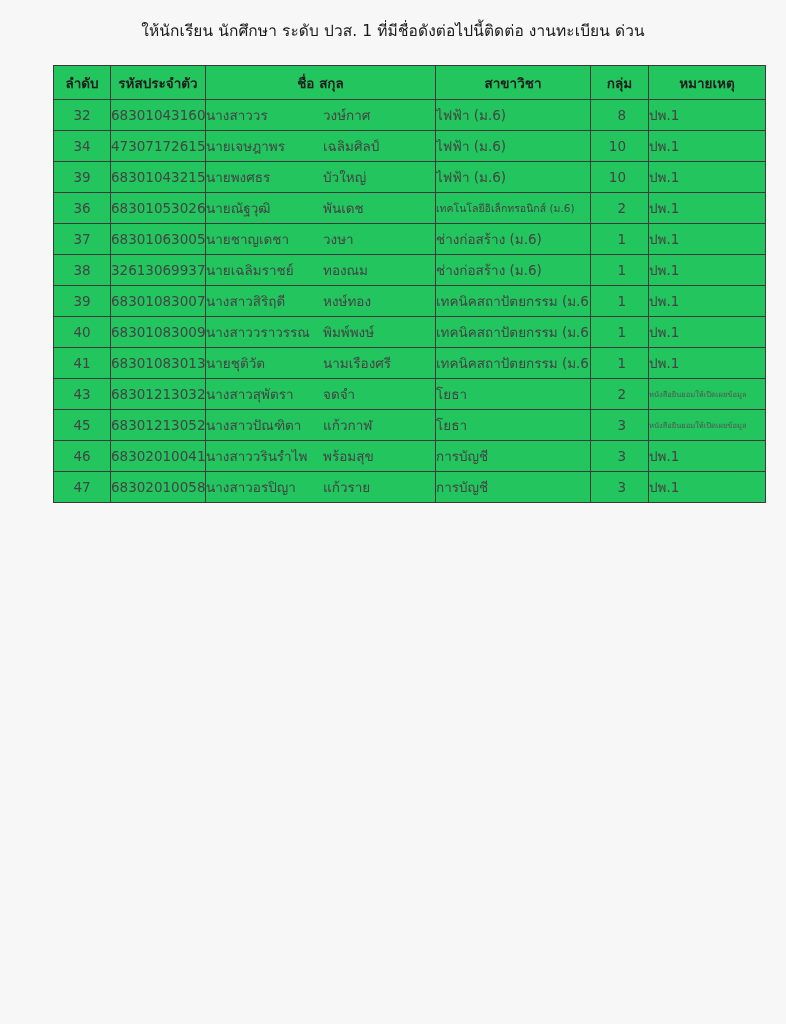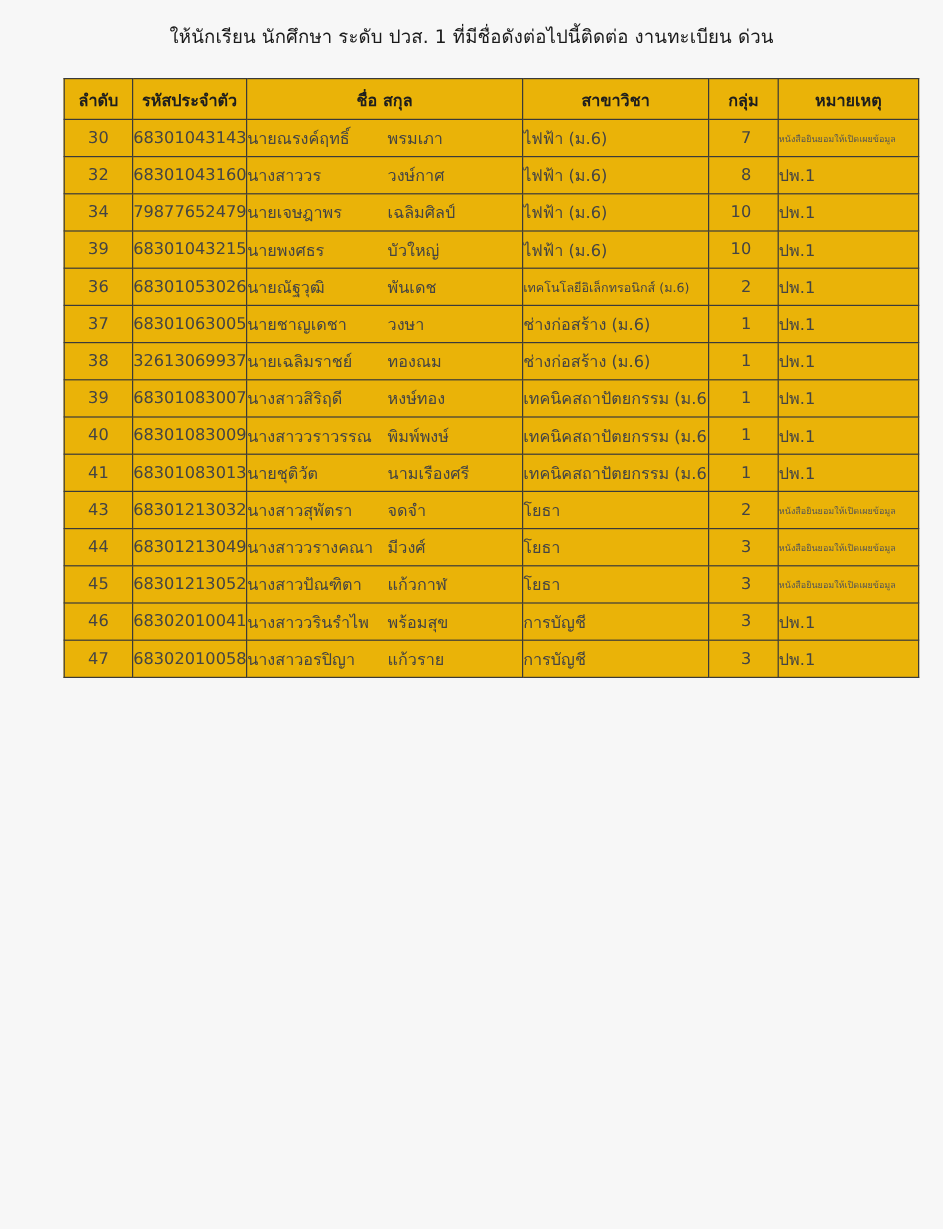--- a/index.html
+++ b/index.html
@@ -18,21 +18,21 @@
     font-size: 15.5px;
     color: #1a1a1a;
     letter-spacing: 0.1px;
   }
   table.roster {
     position: absolute;
     top: 65px; left: 53px;
     width: 712px;
     border-collapse: collapse;
     table-layout: fixed;
-    background: #eab308;
+    background: #22c55e;
   }
   table.roster th, table.roster td {
     border: 1.4px solid #3a3a3a;
     padding: 0;
     height: 30px;
     white-space: nowrap;
     overflow: hidden;
     vertical-align: middle;
   }
   table.roster th {
@@ -72,38 +72,30 @@
       <th>ลำดับ</th>
       <th>รหัสประจำตัว</th>
       <th>ชื่อ สกุล</th>
       <th>สาขาวิชา</th>
       <th>กลุ่ม</th>
       <th>หมายเหตุ</th>
     </tr>
   </thead>
   <tbody id="rows">
       <tr>
-        <td class="c-seq">30</td>
-        <td class="c-id">68301043143</td>
-        <td class="c-name"><span class="first">นายณรงค์ฤทธิ์</span><span class="last">พรมเภา</span></td>
-        <td class="c-major">ไฟฟ้า (ม.6)</td>
-        <td class="c-group">7</td>
-        <td class="c-remark small">หนังสือยินยอมให้เปิดเผยข้อมูล</td>
-      </tr>
-      <tr>
         <td class="c-seq">32</td>
         <td class="c-id">68301043160</td>
         <td class="c-name"><span class="first">นางสาววร</span><span class="last">วงษ์กาศ</span></td>
         <td class="c-major">ไฟฟ้า (ม.6)</td>
         <td class="c-group">8</td>
         <td class="c-remark">ปพ.1</td>
       </tr>
       <tr>
         <td class="c-seq">34</td>
-        <td class="c-id">79877652479</td>
+        <td class="c-id">47307172615</td>
         <td class="c-name"><span class="first">นายเจษฎาพร</span><span class="last">เฉลิมศิลป์</span></td>
         <td class="c-major">ไฟฟ้า (ม.6)</td>
         <td class="c-group">10</td>
         <td class="c-remark">ปพ.1</td>
       </tr>
       <tr>
         <td class="c-seq">39</td>
         <td class="c-id">68301043215</td>
         <td class="c-name"><span class="first">นายพงศธร</span><span class="last">บัวใหญ่</span></td>
         <td class="c-major">ไฟฟ้า (ม.6)</td>
@@ -160,28 +152,20 @@
       </tr>
       <tr>
         <td class="c-seq">43</td>
         <td class="c-id">68301213032</td>
         <td class="c-name"><span class="first">นางสาวสุพัตรา</span><span class="last">จดจำ</span></td>
         <td class="c-major">โยธา</td>
         <td class="c-group">2</td>
         <td class="c-remark small">หนังสือยินยอมให้เปิดเผยข้อมูล</td>
       </tr>
       <tr>
-        <td class="c-seq">44</td>
-        <td class="c-id">68301213049</td>
-        <td class="c-name"><span class="first">นางสาววรางคณา</span><span class="last">มีวงศ์</span></td>
-        <td class="c-major">โยธา</td>
-        <td class="c-group">3</td>
-        <td class="c-remark small">หนังสือยินยอมให้เปิดเผยข้อมูล</td>
-      </tr>
-      <tr>
         <td class="c-seq">45</td>
         <td class="c-id">68301213052</td>
         <td class="c-name"><span class="first">นางสาวปัณฑิตา</span><span class="last">แก้วกาฬ</span></td>
         <td class="c-major">โยธา</td>
         <td class="c-group">3</td>
         <td class="c-remark small">หนังสือยินยอมให้เปิดเผยข้อมูล</td>
       </tr>
       <tr>
         <td class="c-seq">46</td>
         <td class="c-id">68302010041</td>

